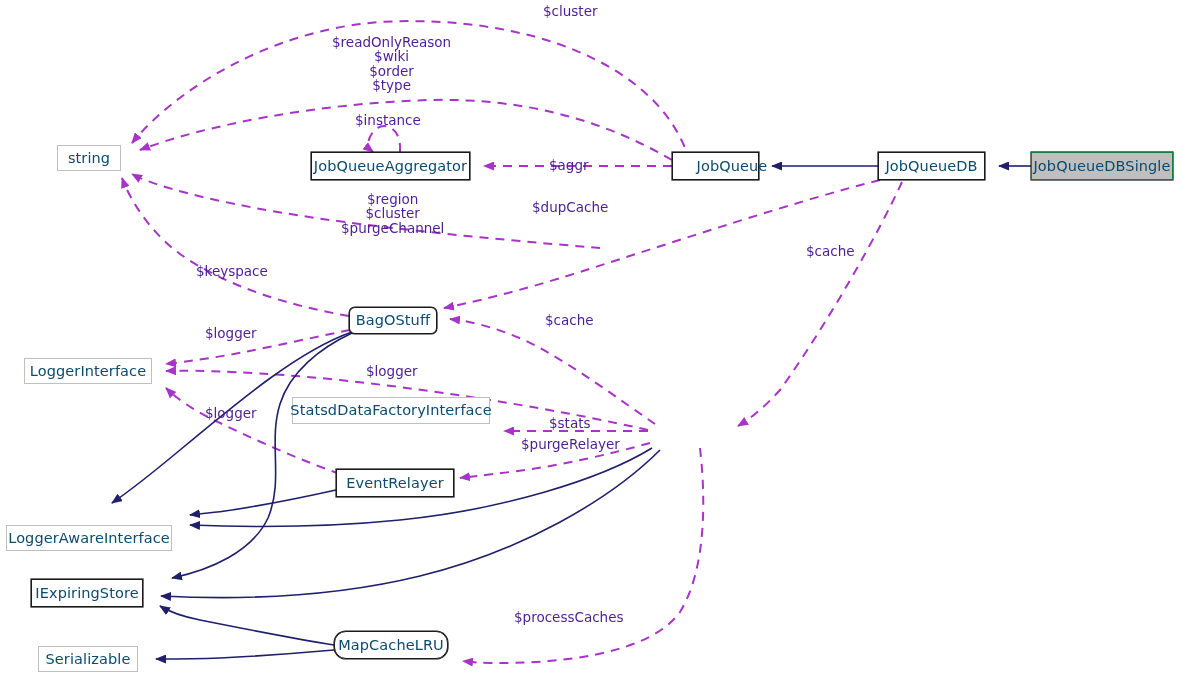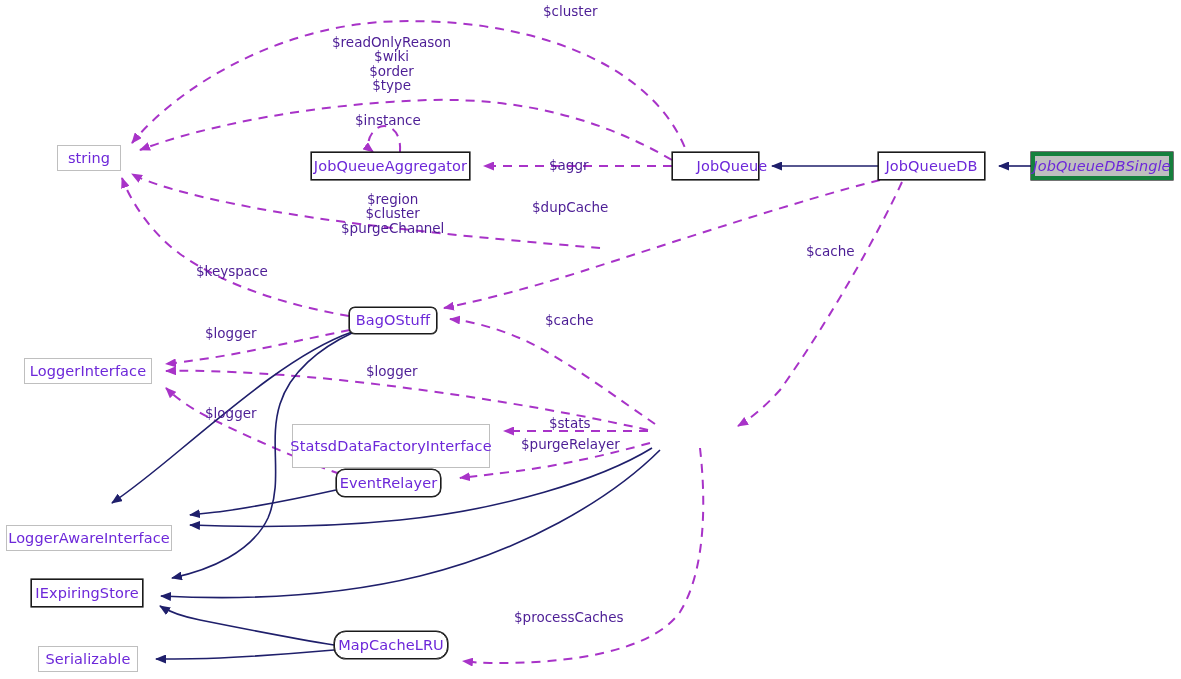--- a/index.html
+++ b/index.html
@@ -24,38 +24,37 @@
     height: 679px;
   }
   .node {
     position: absolute;
     box-sizing: border-box;
     display: flex;
     align-items: center;
     justify-content: center;
     font-size: 14.5px;
     line-height: 1;
-    color: #6d28d9;
+    color: #0c4a6e;
     white-space: nowrap;
     letter-spacing: 0.1px;
   }
   .node.solid {
     background: #ffffff;
     border: 1px solid #1a1a1a;
     box-shadow: 0 0 0 0.6px #1a1a1a;
   }
   .node.light {
     background: #ffffff;
     border: 1px solid #bfbfbf;
   }
   .node.highlight {
     background: #bfbfbf;
-    border: 4px solid #15803d;
+    border: 1px solid #15803d;
     box-shadow: 0 0 0 0.6px #1a1a1a;
-    font-style: italic;
   }
   .edge-label {
     position: absolute;
     font-size: 13.5px;
     line-height: 14.5px;
     color: #4c1d95;
     white-space: pre;
     text-align: center;
     background: transparent;
     pointer-events: none;
@@ -134,22 +133,22 @@
     </g>
   </svg>
 
   <div class="node light" style="left:57px;  top:145px; width:64px;  height:26px;">string</div>
   <div class="node solid" style="left:311px; top:152px; width:159px; height:28px;">JobQueueAggregator</div>
   <div class="node solid" style="left:672px; top:152px; width:87px;  height:28px;padding-left:33px;">JobQueue</div>
   <div class="node solid" style="left:878px; top:152px; width:107px; height:28px;">JobQueueDB</div>
   <div class="node highlight" style="left:1031px;top:152px; width:142px; height:28px;">JobQueueDBSingle</div>
   <div class="node solid" style="left:349px; top:307px; width:88px;  height:27px;border-radius:6px;">BagOStuff</div>
   <div class="node light" style="left:24px;  top:358px; width:128px; height:26px;">LoggerInterface</div>
-  <div class="node light" style="left:292px; top:424px; width:198px; height:44px;">StatsdDataFactoryInterface</div>
-  <div class="node solid" style="left:336px; top:469px; width:105px; height:28px;border-radius:9px;">EventRelayer</div>
+  <div class="node light" style="left:292px; top:397px; width:198px; height:27px;">StatsdDataFactoryInterface</div>
+  <div class="node solid" style="left:336px; top:469px; width:118px; height:28px;">EventRelayer</div>
   <div class="node light" style="left:6px;   top:505px; width:166px; height:26px;margin-top:20px;">LoggerAwareInterface</div>
   <div class="node solid" style="left:31px;  top:579px; width:112px; height:28px;">IExpiringStore</div>
   <div class="node solid" style="left:334px; top:631px; width:114px; height:28px;border-radius:12px;">MapCacheLRU</div>
   <div class="node light" style="left:38px;  top:646px; width:100px; height:26px;">Serializable</div>
 
   <div class="edge-label" style="left:543px; top:4px;">$cluster</div>
   <div class="edge-label multiline" style="left:332px; top:35px;">$readOnlyReason
 $wiki
 $order
 $type</div>

